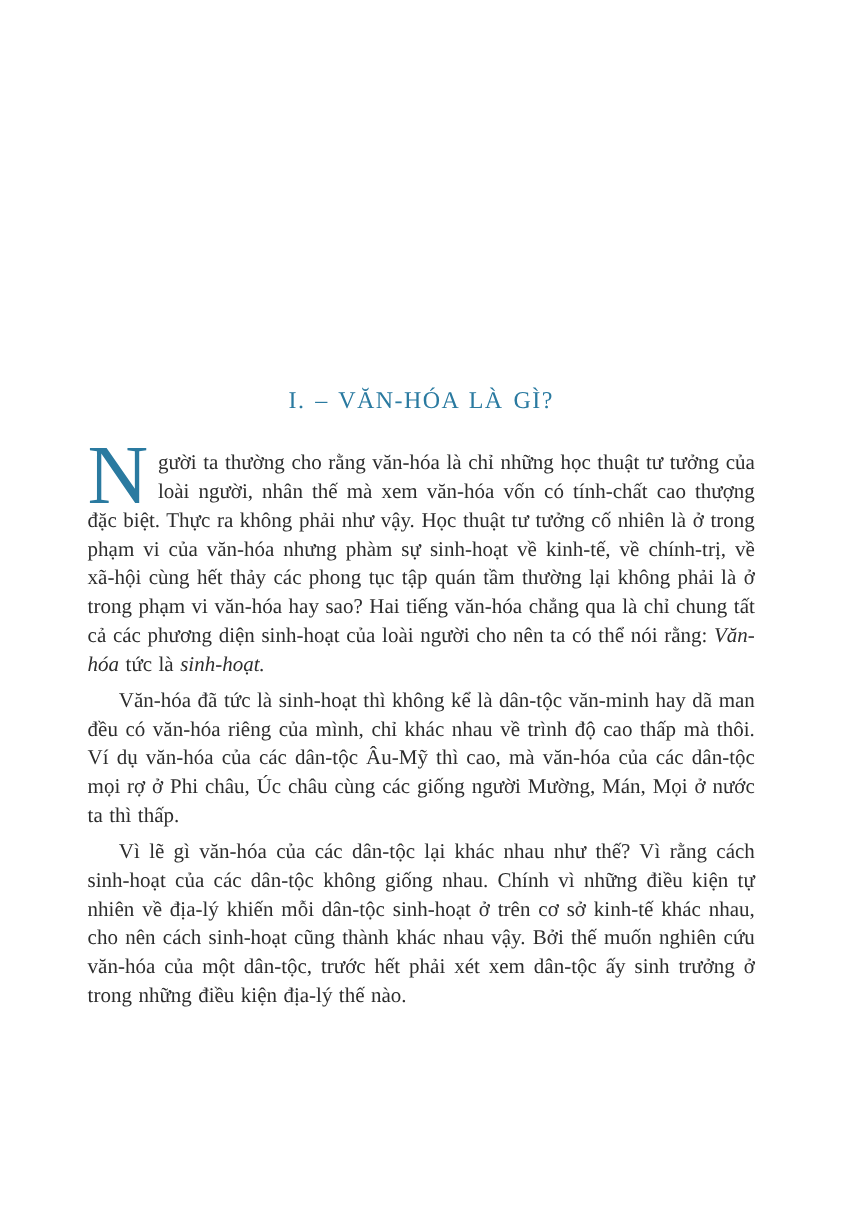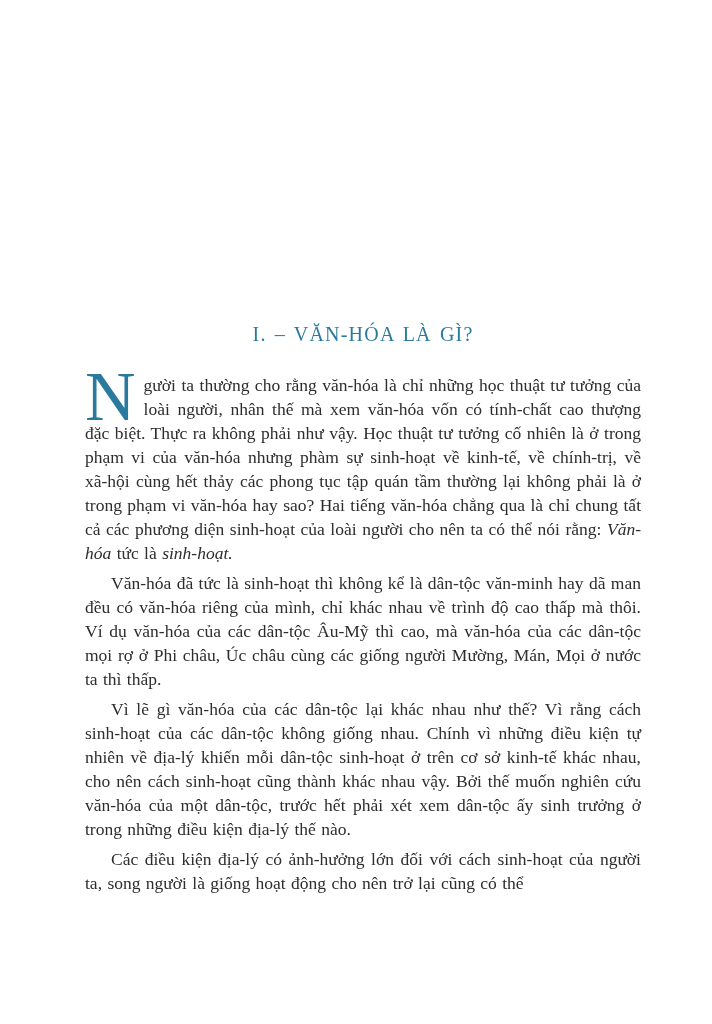--- a/index.html
+++ b/index.html
@@ -10,21 +10,21 @@
   .book-page {
     position: relative;
     width: 712px;
     height: 1024px;
     background: var(--bg, #ffffff);
     overflow: hidden;
     font-family: "Liberation Serif", "DejaVu Serif", serif;
   }
   .text-block {
     position: absolute;
-    left: 85px;
+    left: 73px;
     top: 323px;
     width: 556px;
   }
   .chapter-heading {
     margin: 0 0 27px 0;
     text-align: center;
     font-size: 20px;
     font-weight: 400;
     letter-spacing: 1.2px;
     color: var(--accent, #2a7aa0);
@@ -60,16 +60,15 @@
 </head>
 <body>
 
 <div class="book-page">
   <div class="text-block">
     <h1 class="chapter-heading">I. – VĂN-HÓA LÀ GÌ?</h1>
     <div>
         <p class="body-para first"><span class="dropcap">N</span><span>gười ta thường cho rằng văn-hóa là chỉ những học thuật tư tưởng của loài người, nhân thế mà xem văn-hóa vốn có tính-chất cao thượng đặc biệt. Thực ra không phải như vậy. Học thuật tư tưởng cố nhiên là ở trong phạm vi của văn-hóa nhưng phàm sự sinh-hoạt về kinh-tế, về chính-trị, về xã-hội cùng hết thảy các phong tục tập quán tầm thường lại không phải là ở trong phạm vi văn-hóa hay sao? Hai tiếng văn-hóa chẳng qua là chỉ chung tất cả các phương diện sinh-hoạt của loài người cho nên ta có thể nói rằng: </span><em>Văn-hóa</em><span> tức là </span><em>sinh-hoạt.</em></p>
         <p class="body-para"><span>Văn-hóa đã tức là sinh-hoạt thì không kể là dân-tộc văn-minh hay dã man đều có văn-hóa riêng của mình, chỉ khác nhau về trình độ cao thấp mà thôi. Ví dụ văn-hóa của các dân-tộc Âu-Mỹ thì cao, mà văn-hóa của các dân-tộc mọi rợ ở Phi châu, Úc châu cùng các giống người Mường, Mán, Mọi ở nước ta thì thấp.</span></p>
         <p class="body-para"><span>Vì lẽ gì văn-hóa của các dân-tộc lại khác nhau như thế? Vì rằng cách sinh-hoạt của các dân-tộc không giống nhau. Chính vì những điều kiện tự nhiên về địa-lý khiến mỗi dân-tộc sinh-hoạt ở trên cơ sở kinh-tế khác nhau, cho nên cách sinh-hoạt cũng thành khác nhau vậy. Bởi thế muốn nghiên cứu văn-hóa của một dân-tộc, trước hết phải xét xem dân-tộc ấy sinh trưởng ở trong những điều kiện địa-lý thế nào.</span></p>
-        <p class="body-para"><span>Các điều kiện địa-lý có ảnh-hưởng lớn đối với cách sinh-hoạt của người ta, song người là giống hoạt động cho nên trở lại cũng có thể</span></p>
       </div>
   </div>
 </div>
 
 </body></html>

